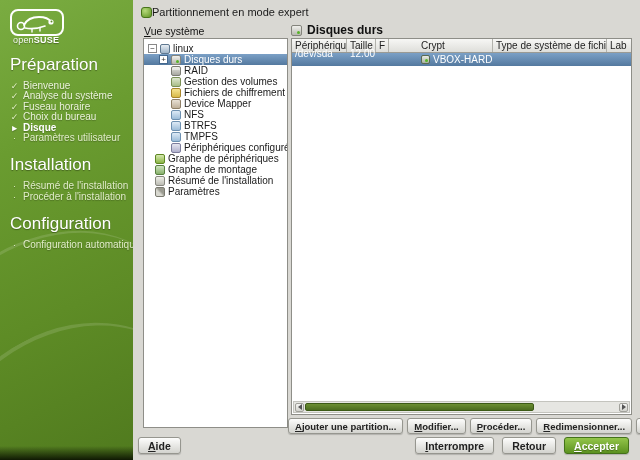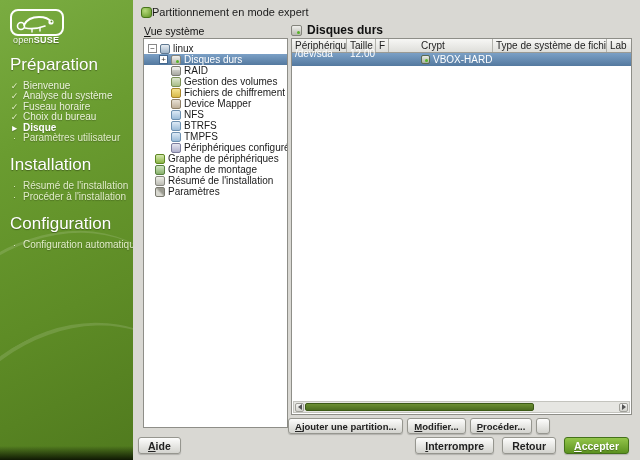--- a/index.html
+++ b/index.html
@@ -309,20 +309,23 @@
     <div class="action-row">
       <button class="btn">
           <span class="mn">Ajouter une partition...</span>
         </button>
       <button class="btn">
           <span class="mn">Modifier...</span>
         </button>
       <button class="btn">
           <span class="mn">Procéder...</span>
         </button>
+      <button class="btn">
+          <span class="mn">Redimensionner...</span>
+        </button>
       <button class="btn"></button>
     </div>
 
     <div class="footer-help">
       <button class="btn">
           <span class="mn">Aide</span>
         </button>
     </div>
     <div class="footer-right">
       <button class="btn">

